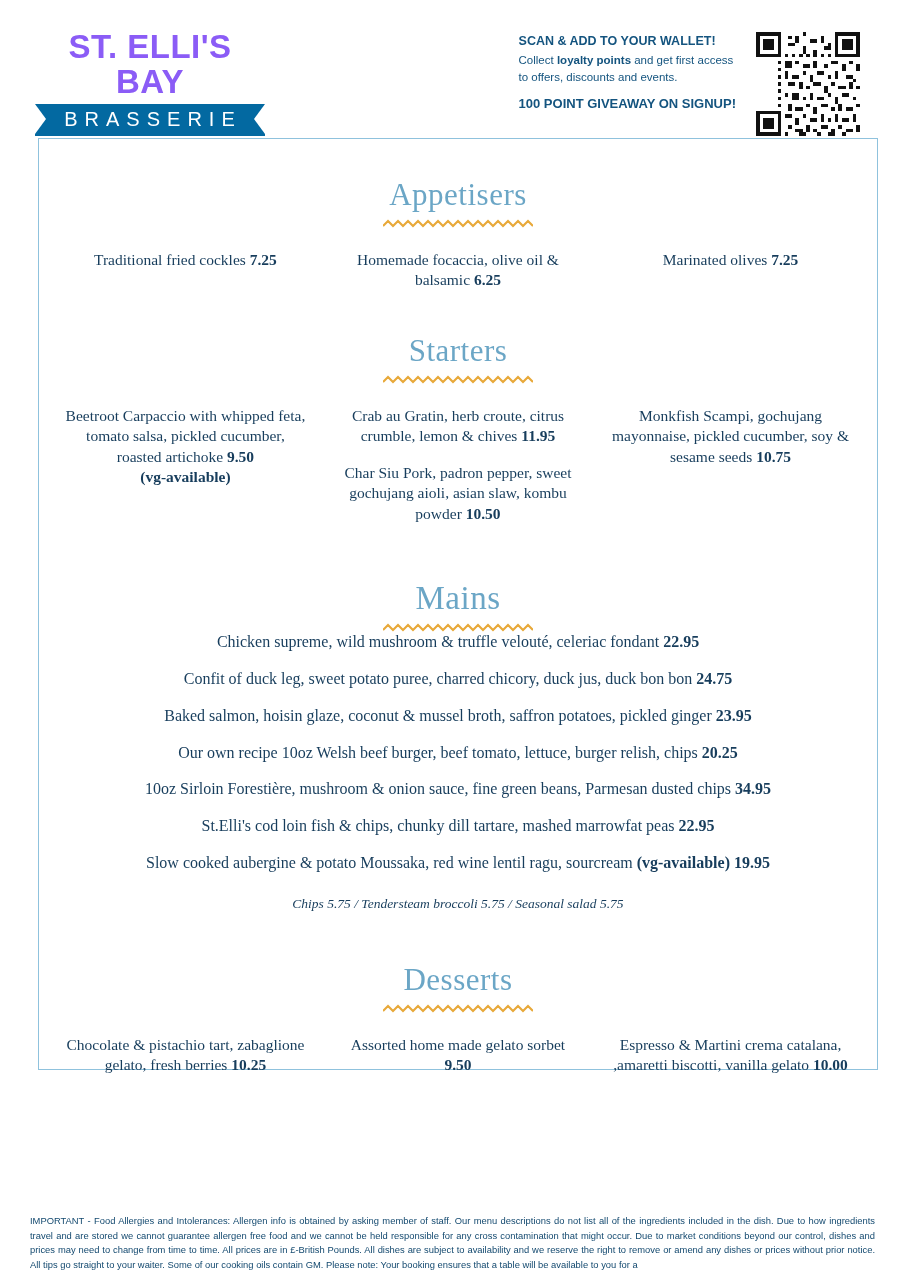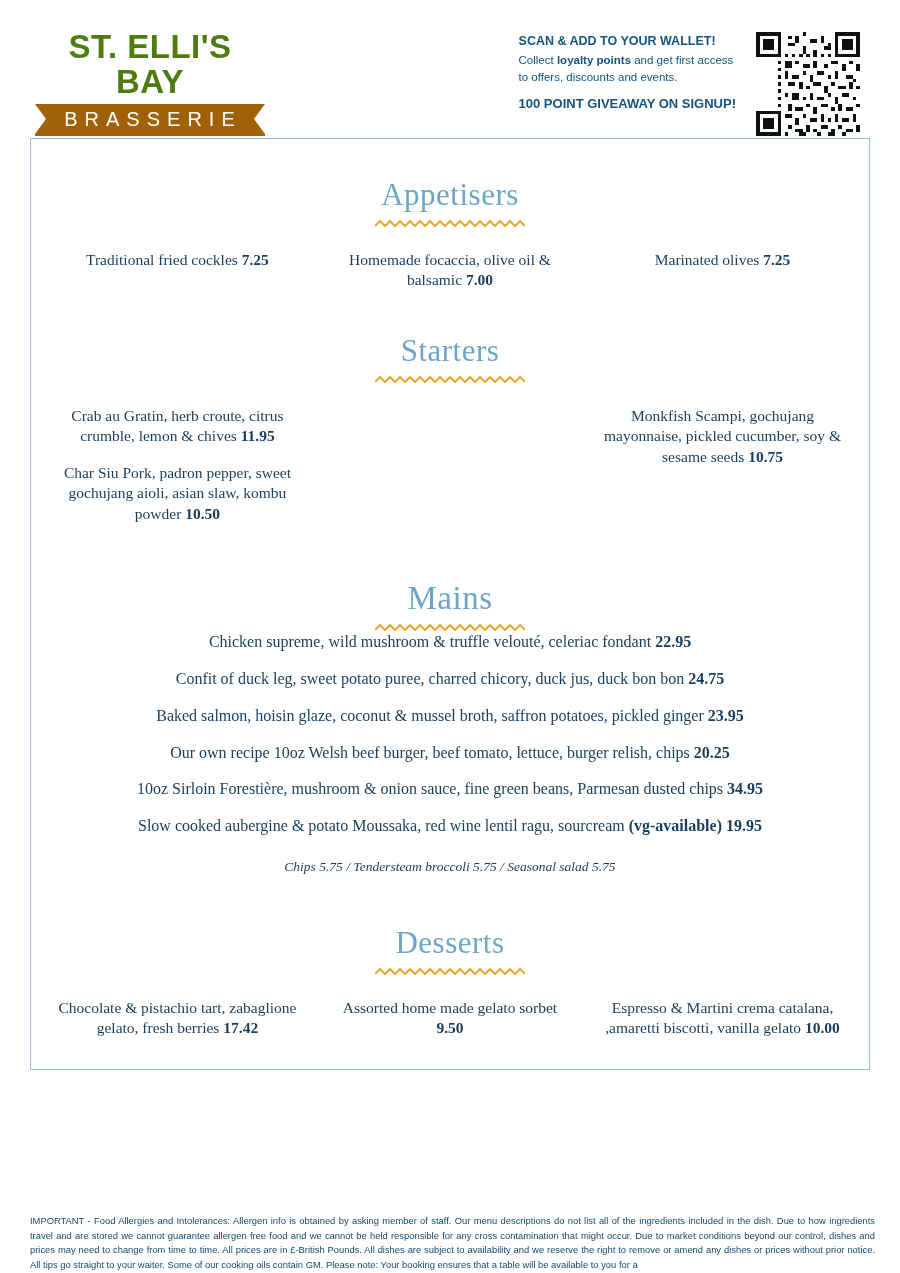--- a/index.html
+++ b/index.html
@@ -40,27 +40,27 @@
     align-items: stretch;
     width: 230px;
     margin-left: 5px;
     margin-top: 12px;
   }
   .logo-top {
     font-family: "Liberation Sans", sans-serif;
     font-weight: bold;
     font-size: 33px;
     letter-spacing: 0.5px;
-    color: #4d7c0f;
+    color: #8b5cf6;
     text-align: center;
     line-height: 1.05;
   }
   .logo-bar {
     margin-top: 5px;
-    background: #a16207;
+    background: #0369a1;
     color: #ffffff;
     font-family: "Liberation Sans", sans-serif;
     font-size: 20px;
     letter-spacing: 7px;
     text-align: center;
     padding: 4px 0 5px 6px;
     position: relative;
   }
   .logo-bar:before,
   .logo-bar:after {
@@ -110,21 +110,21 @@
   .qr {
     width: 104px;
     height: 104px;
     background: #ffffff;
     display: block;
   }
 
   
   .frame {
     position: absolute;
-    left: 30px;
+    left: 38px;
     top: 138px;
     width: 840px;
     height: 932px;
     border: 1.5px solid #8fc2dd;
     box-sizing: border-box;
     padding: 38px 24px 10px 24px;
   }
 
   .section-title {
     text-align: center;
@@ -338,35 +338,38 @@
       <h2 class="section-title">Appetisers</h2>
       <svg class="squiggle" width="150" height="9" viewBox="0 0 150 9">
         <path d="M0 7 L5 2 L10 7 L15 2 L20 7 L25 2 L30 7 L35 2 L40 7 L45 2 L50 7 L55 2 L60 7 L65 2 L70 7 L75 2 L80 7 L85 2 L90 7 L95 2 L100 7 L105 2 L110 7 L115 2 L120 7 L125 2 L130 7 L135 2 L140 7 L145 2 L150 7" fill="none" stroke="#e8a93a" stroke-width="2.2"></path>
       </svg>
 
       <div class="cols">
         <div class="col">
           <div class="item"><span>Traditional fried cockles </span><b class="price">7.25</b></div>
         </div>
         <div class="col">
-          <div class="item"><span>Homemade focaccia, olive oil &amp; balsamic </span><b class="price">7.00</b></div>
+          <div class="item"><span>Homemade focaccia, olive oil &amp; balsamic </span><b class="price">6.25</b></div>
         </div>
         <div class="col">
           <div class="item"><span>Marinated olives </span><b class="price">7.25</b></div>
         </div>
       </div>
     </div>
 
     <div class="block-gap-1">
       <h2 class="section-title">Starters</h2>
       <svg class="squiggle" width="150" height="9" viewBox="0 0 150 9">
         <path d="M0 7 L5 2 L10 7 L15 2 L20 7 L25 2 L30 7 L35 2 L40 7 L45 2 L50 7 L55 2 L60 7 L65 2 L70 7 L75 2 L80 7 L85 2 L90 7 L95 2 L100 7 L105 2 L110 7 L115 2 L120 7 L125 2 L130 7 L135 2 L140 7 L145 2 L150 7" fill="none" stroke="#e8a93a" stroke-width="2.2"></path>
       </svg>
 
       <div class="cols">
+        <div class="col">
+          <div class="item"><span>Beetroot Carpaccio with  whipped feta, tomato salsa, pickled cucumber, roasted artichoke </span><b class="price">9.50</b><br><b>(vg-available)</b></div>
+        </div>
         <div class="col">
           <div class="item"><span>Crab au Gratin, herb croute, citrus crumble, lemon &amp; chives </span><b class="price">11.95</b></div>
           <div class="item"><span>Char Siu Pork, padron pepper, sweet gochujang aioli, asian slaw, kombu powder </span><b class="price">10.50</b></div>
         </div>
         <div class="col">
           <div class="item"><span>Monkfish Scampi, gochujang mayonnaise, pickled cucumber, soy &amp; sesame seeds </span><b class="price">10.75</b></div>
         </div>
       </div>
     </div>
 
@@ -375,35 +378,36 @@
       <svg class="squiggle" width="150" height="9" viewBox="0 0 150 9">
         <path d="M0 7 L5 2 L10 7 L15 2 L20 7 L25 2 L30 7 L35 2 L40 7 L45 2 L50 7 L55 2 L60 7 L65 2 L70 7 L75 2 L80 7 L85 2 L90 7 L95 2 L100 7 L105 2 L110 7 L115 2 L120 7 L125 2 L130 7 L135 2 L140 7 L145 2 L150 7" fill="none" stroke="#e8a93a" stroke-width="2.2"></path>
       </svg>
 
       <div class="mains-list">
         <div class="line"><span>Chicken supreme, wild mushroom &amp; truffle velouté, celeriac fondant </span><b class="price">22.95</b></div>
         <div class="line"><span>Confit of duck leg, sweet potato puree, charred chicory, duck jus, duck bon bon </span><b class="price">24.75</b></div>
         <div class="line"><span>Baked salmon, hoisin glaze, coconut &amp; mussel broth, saffron potatoes, pickled ginger </span><b class="price">23.95</b></div>
         <div class="line"><span>Our own recipe 10oz Welsh beef burger, beef tomato, lettuce, burger relish, chips </span><b class="price">20.25</b></div>
         <div class="line"><span>10oz Sirloin Forestière, mushroom &amp; onion sauce, fine green beans, Parmesan dusted chips </span><b class="price">34.95</b></div>
+        <div class="line"><span>St.Elli's cod loin fish &amp; chips, chunky dill tartare, mashed marrowfat peas </span><b class="price">22.95</b></div>
         <div class="line"><span>Slow cooked aubergine &amp; potato Moussaka, red wine lentil ragu, sourcream </span><b>(vg-available)</b> <b class="price">19.95</b></div>
       </div>
 
       <div class="sides">Chips 5.75 / Tendersteam broccoli 5.75 / Seasonal salad 5.75</div>
     </div>
 
     <div class="block-gap-2">
       <h2 class="section-title">Desserts</h2>
       <svg class="squiggle" width="150" height="9" viewBox="0 0 150 9">
         <path d="M0 7 L5 2 L10 7 L15 2 L20 7 L25 2 L30 7 L35 2 L40 7 L45 2 L50 7 L55 2 L60 7 L65 2 L70 7 L75 2 L80 7 L85 2 L90 7 L95 2 L100 7 L105 2 L110 7 L115 2 L120 7 L125 2 L130 7 L135 2 L140 7 L145 2 L150 7" fill="none" stroke="#e8a93a" stroke-width="2.2"></path>
       </svg>
 
       <div class="cols">
         <div class="col">
-          <div class="item"><span>Chocolate &amp; pistachio tart, zabaglione gelato, fresh berries </span><b class="price">17.42</b></div>
+          <div class="item"><span>Chocolate &amp; pistachio tart, zabaglione gelato, fresh berries </span><b class="price">10.25</b></div>
         </div>
         <div class="col">
           <div class="item"><span>Assorted home made gelato sorbet </span><b class="price">9.50</b></div>
         </div>
         <div class="col">
           <div class="item"><span>Espresso &amp; Martini crema catalana, ,amaretti biscotti, vanilla gelato </span><b class="price">10.00</b></div>
         </div>
       </div>
     </div>
 

